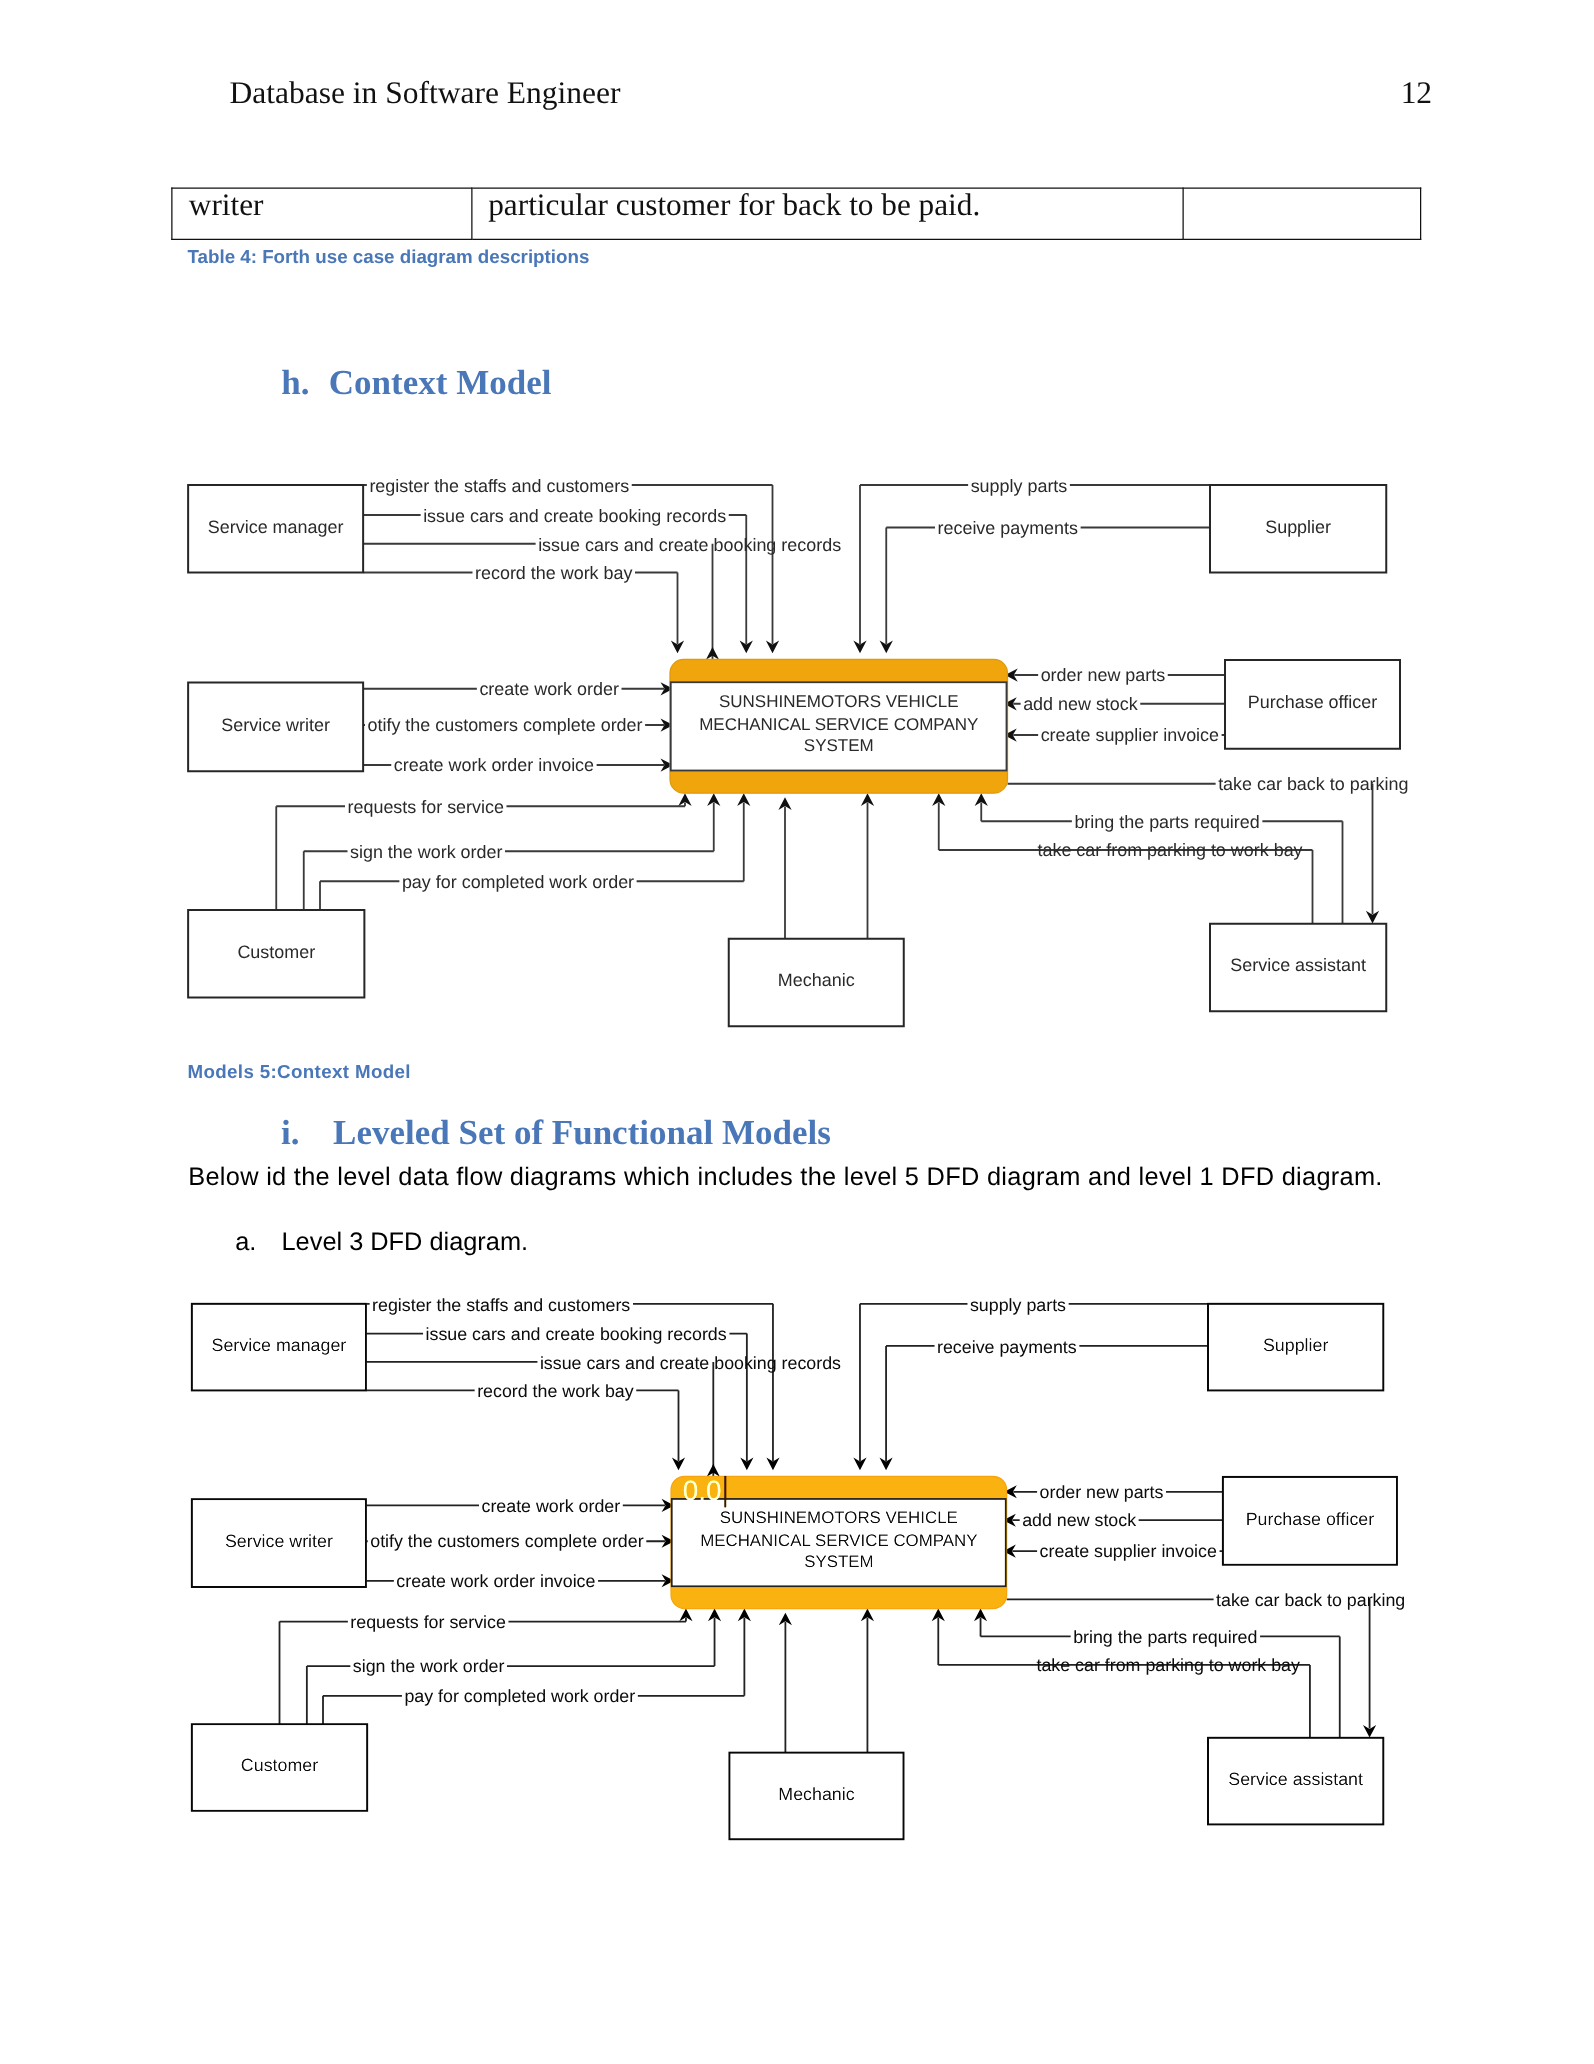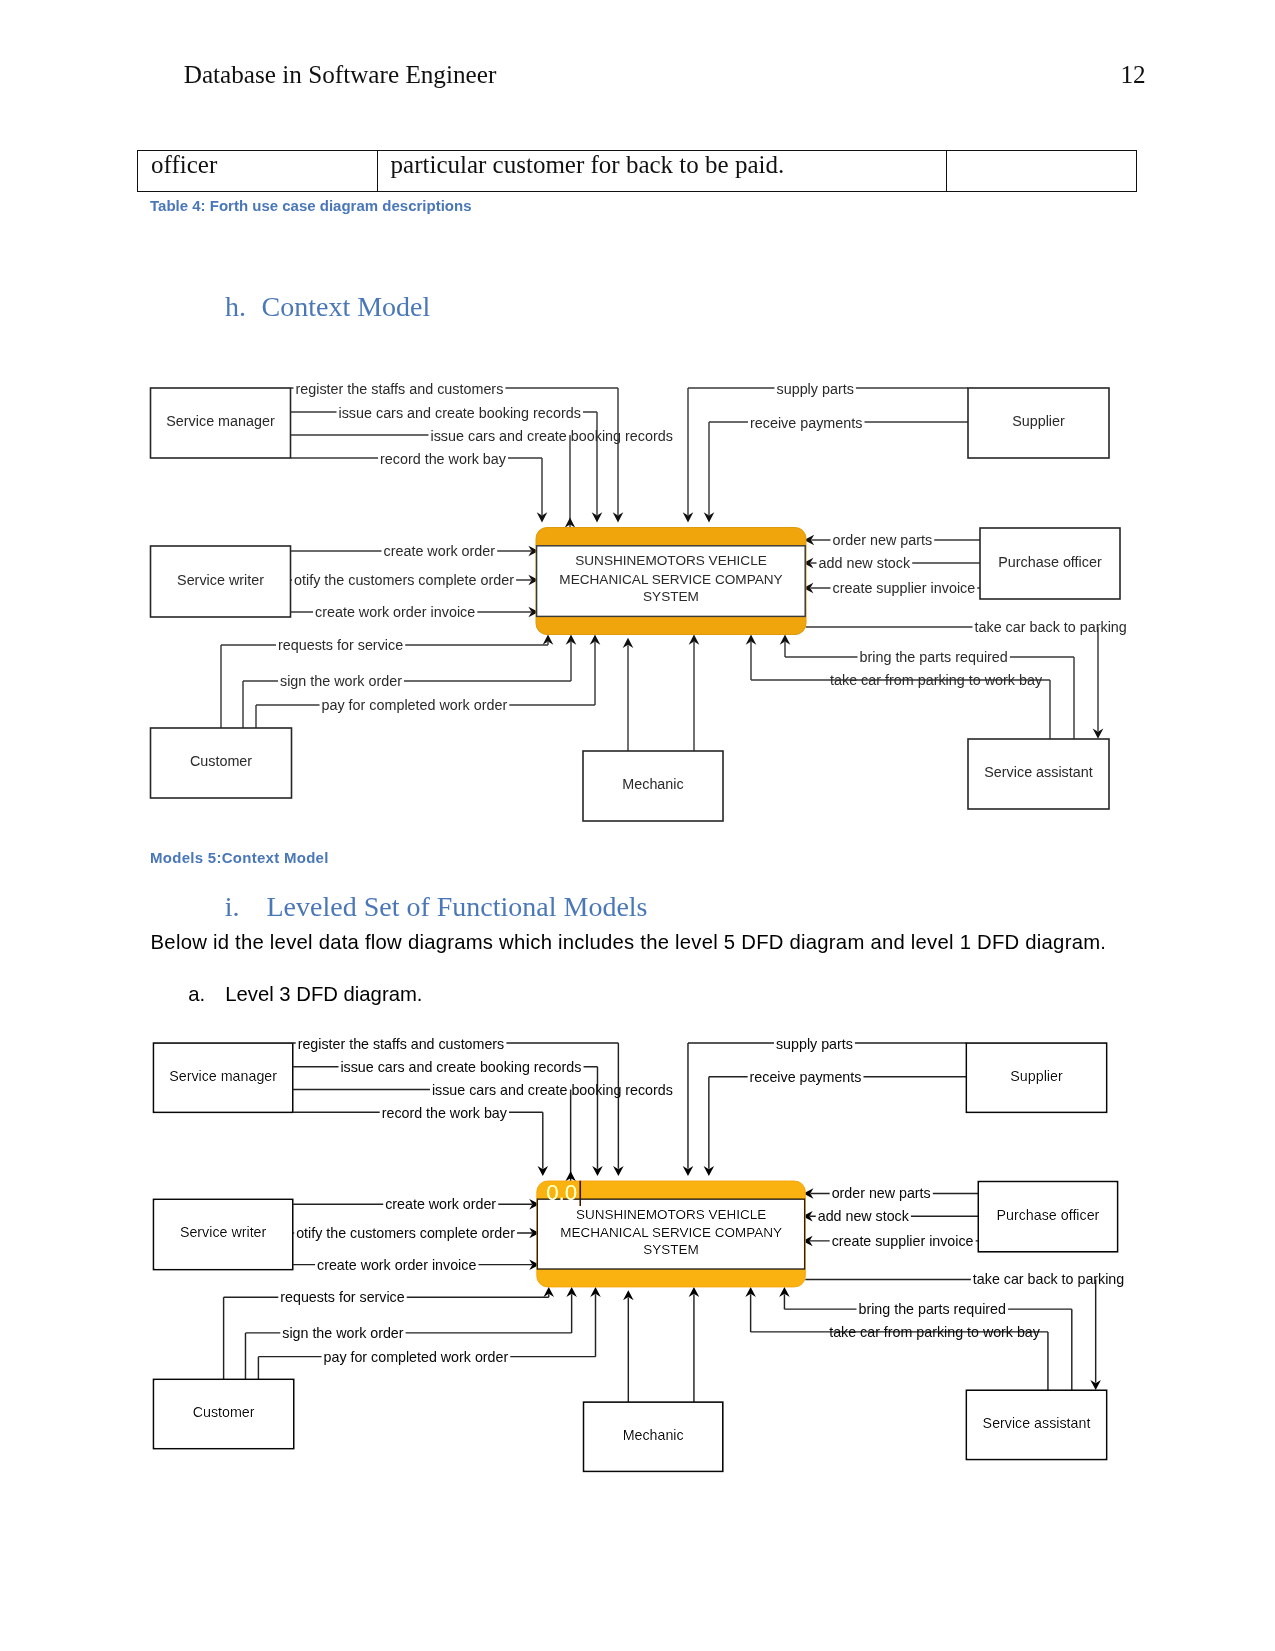--- a/index.html
+++ b/index.html
@@ -6,38 +6,38 @@
   html,body{margin:0;padding:0;background:#fff;}
   body{width:1275px;height:1651px;overflow:hidden;font-family:"Liberation Sans",sans-serif;}
   .page{position:relative;width:1275px;height:1570px;background:#fff;}
   .abs{position:absolute;}
   .hdr-title{left:183.7px;top:61px;font-family:"Liberation Serif",serif;font-size:25.2px;color:#111;white-space:nowrap;}
   .hdr-page{left:1120.5px;top:61px;font-family:"Liberation Serif",serif;font-size:25.2px;color:#111;}
   table.tb{position:absolute;left:137.3px;top:150px;border-collapse:collapse;table-layout:fixed;}
   table.tb td{box-sizing:border-box;border:1.4px solid #111;font-family:"Liberation Serif",serif;font-size:25px;
               color:#111;padding:0 0 13px 12.8px;height:41px;vertical-align:middle;line-height:1.0;}
   .cap{font-family:"Liberation Sans",sans-serif;font-size:15px;font-weight:bold;color:#4a77b8;}
-  .hh{font-family:"Liberation Serif",serif;font-weight:normal;font-size:28px;color:#4a77b8;white-space:nowrap;}
+  .hh{font-family:"Liberation Serif",serif;font-weight:bold;font-size:28px;color:#4a77b8;white-space:nowrap;}
   .bt{font-family:"Liberation Sans",sans-serif;font-size:20.3px;color:#000;white-space:nowrap;}
   svg.dfd{position:absolute;left:0;top:0;overflow:visible;}
   svg.dfd text{font-family:"Liberation Sans",sans-serif;}
   svg.dfd2{filter:blur(0.5px) contrast(1.35) saturate(0.92);}
 </style>
 </head>
 <body>
 
 <div class="page">
 
   <div class="abs hdr-title">Database in Software Engineer</div>
   <div class="abs hdr-page">12</div>
 
   <table class="tb">
     <tbody>
         <tr>
-      <td style="width:239.5px">officer</td>
+      <td style="width:239.5px">writer</td>
       <td style="width:569.1px">particular customer for back to be paid.</td>
       <td style="width:190.6px"></td>
     </tr>
   </tbody>
     </table>
 
   <div class="abs cap" style="left:150px;top:196.5px">Table 4: Forth use case diagram descriptions</div>
 
   <div class="abs hh" style="left:225px;top:290.5px">
     <span>h.</span><span style="display:inline-block;width:15.5px"></span><span>Context Model</span>

